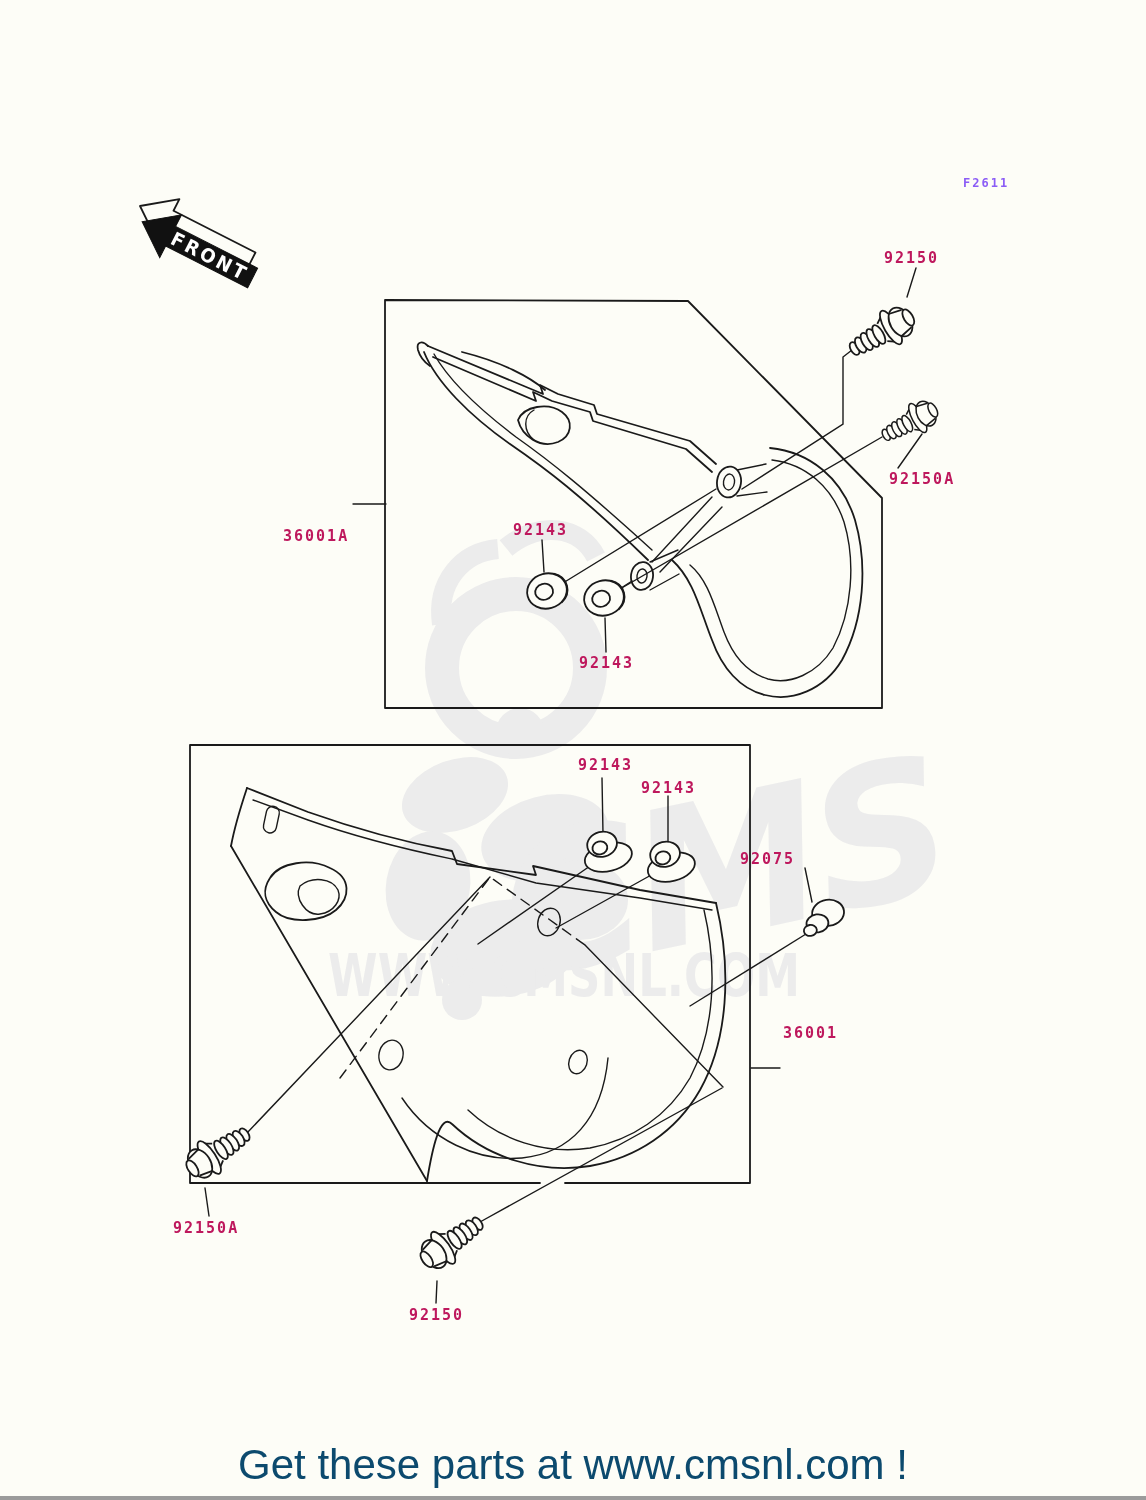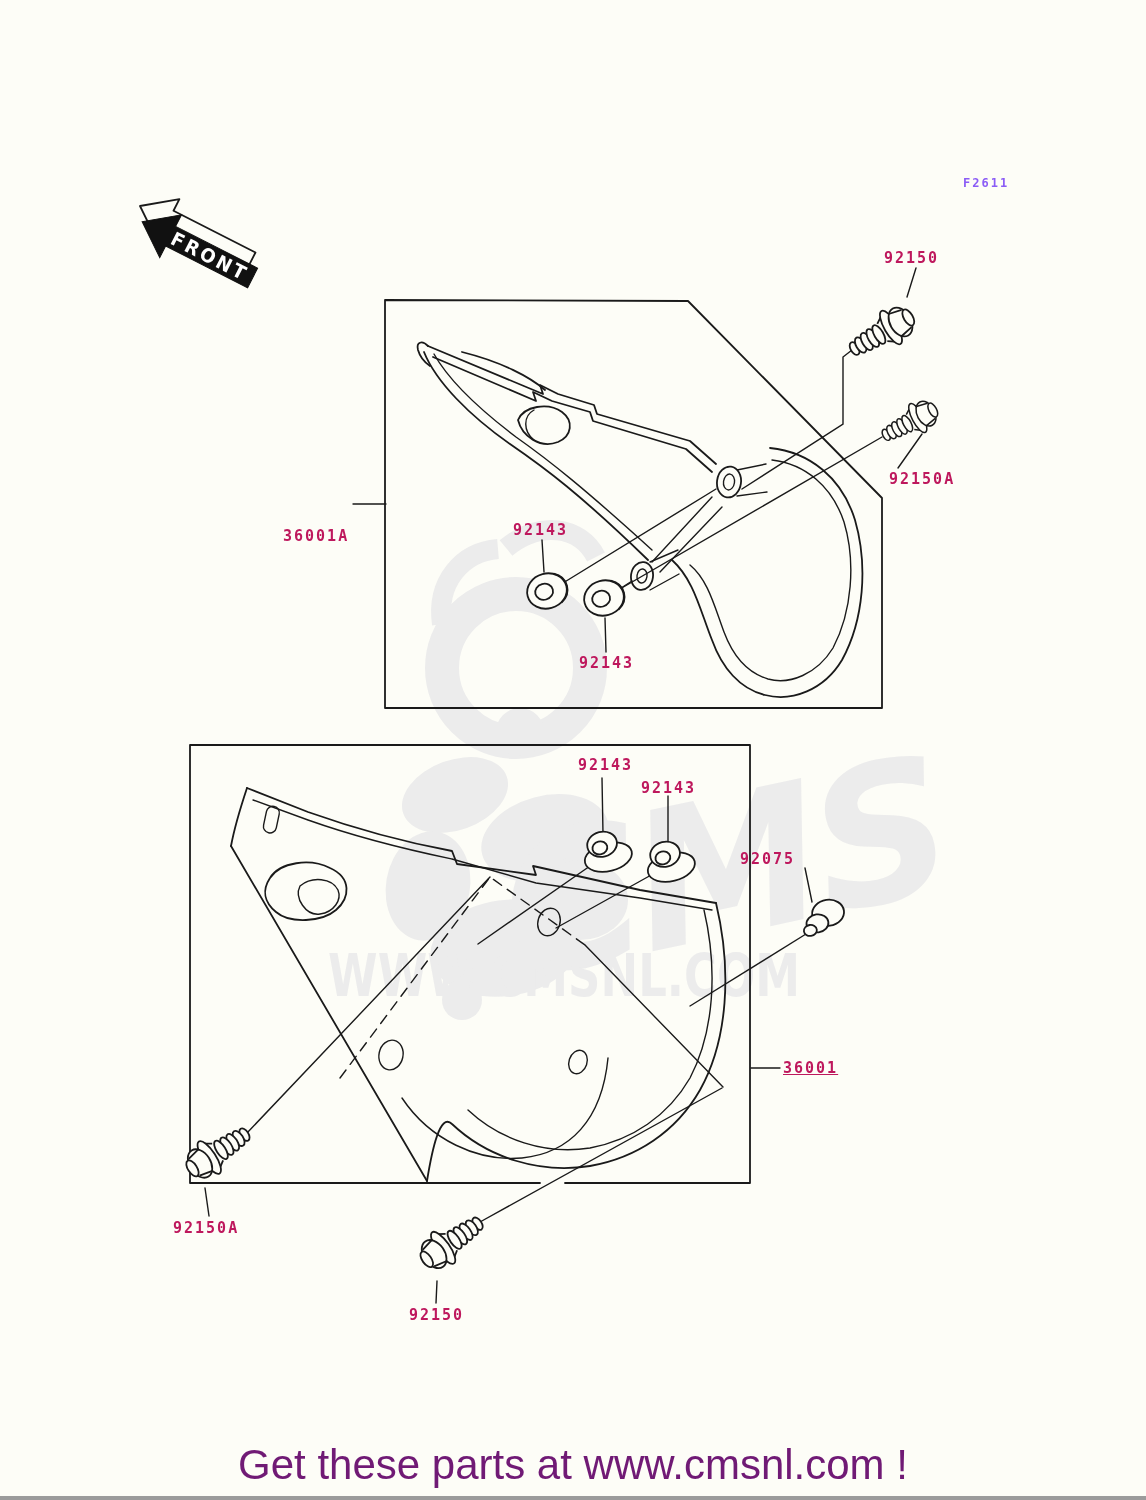--- a/index.html
+++ b/index.html
@@ -18,21 +18,21 @@
     font-size:12px;font-weight:bold;letter-spacing:2px;color:#8b5cf6;
   }
   .lbl{
     position:absolute;
     font-family:"DejaVu Sans Mono", monospace;
     font-size:15px;font-weight:bold;letter-spacing:2px;color:#be185d;
     white-space:nowrap;cursor:pointer;
   }
   .footer{
     position:absolute;left:0;right:0;top:1441px;text-align:center;
-    font-size:42px;color:#701a75;letter-spacing:0px;cursor:pointer;
+    font-size:42px;color:#0c4a6e;letter-spacing:0px;cursor:pointer;
   }
   .bottom-strip{
     position:absolute;left:0;right:0;top:1496px;height:4px;background:#9b9b9b;
   }
   svg{position:absolute;left:0;top:0;}
   .wm{fill:#ececec;}
   .wm-stroke{fill:none;stroke:#ececec;}
   .ln{fill:none;stroke:#1a1a1a;stroke-width:1.8;stroke-linecap:round;stroke-linejoin:round;}
   .ln-thin{fill:none;stroke:#1a1a1a;stroke-width:1.4;stroke-linecap:round;}
   .ln-dash{fill:none;stroke:#1a1a1a;stroke-width:1.4;stroke-dasharray:10 7;stroke-linecap:round;}
@@ -198,19 +198,19 @@
   <div class="fig-code">F2611</div>
 
   <div class="lbl" style="left:884px;top:249px;">92150</div>
   <div class="lbl" style="left:889px;top:470px;">92150A</div>
   <div class="lbl" style="left:513px;top:521px;">92143</div>
   <div class="lbl" style="left:579px;top:654px;">92143</div>
   <div class="lbl" style="left:283px;top:495px;margin-top:32px;">36001A</div>
   <div class="lbl" style="left:578px;top:756px;">92143</div>
   <div class="lbl" style="left:641px;top:779px;">92143</div>
   <div class="lbl" style="left:740px;top:850px;">92075</div>
-  <div class="lbl" style="left:783px;top:1059px;text-decoration:underline;">36001</div>
+  <div class="lbl" style="left:783px;top:1024px;">36001</div>
   <div class="lbl" style="left:173px;top:1219px;">92150A</div>
   <div class="lbl" style="left:409px;top:1306px;">92150</div>
 
   <div class="footer">Get these parts at www.cmsnl.com !</div>
   <div class="bottom-strip"></div>
 </div>
 
 </body></html>

